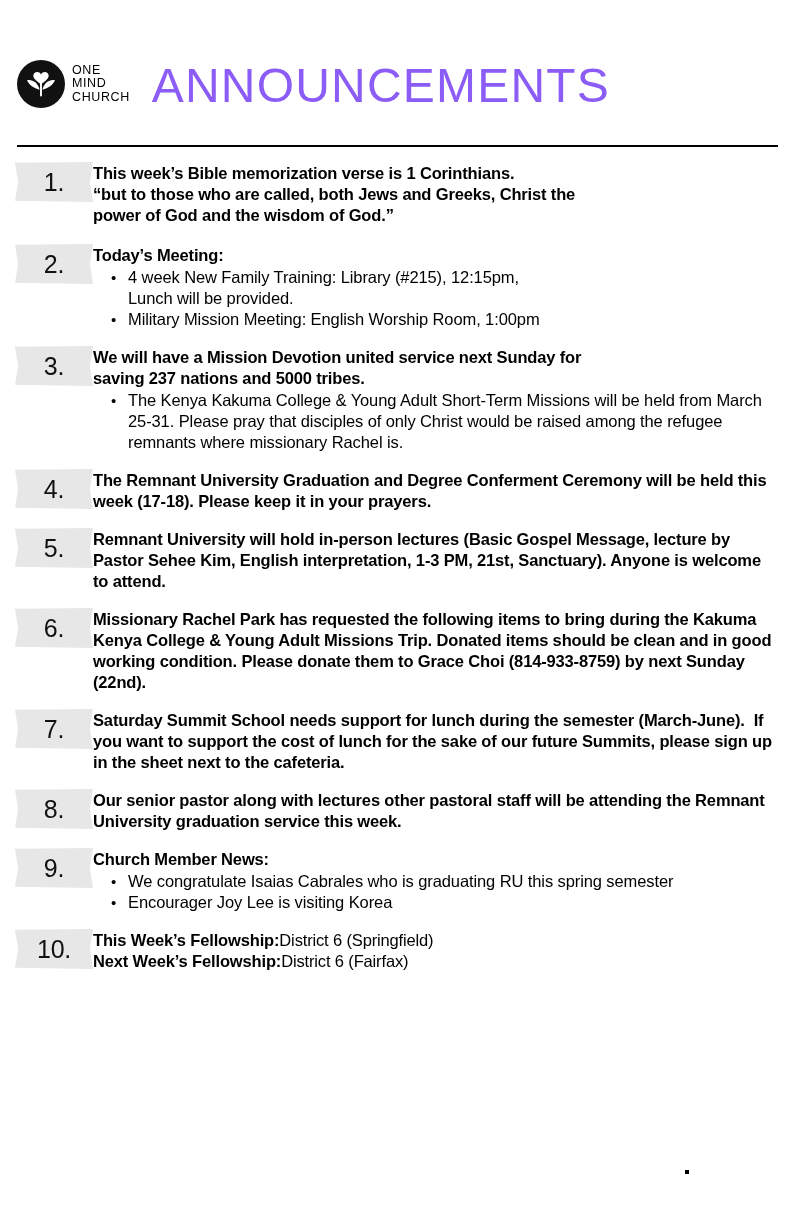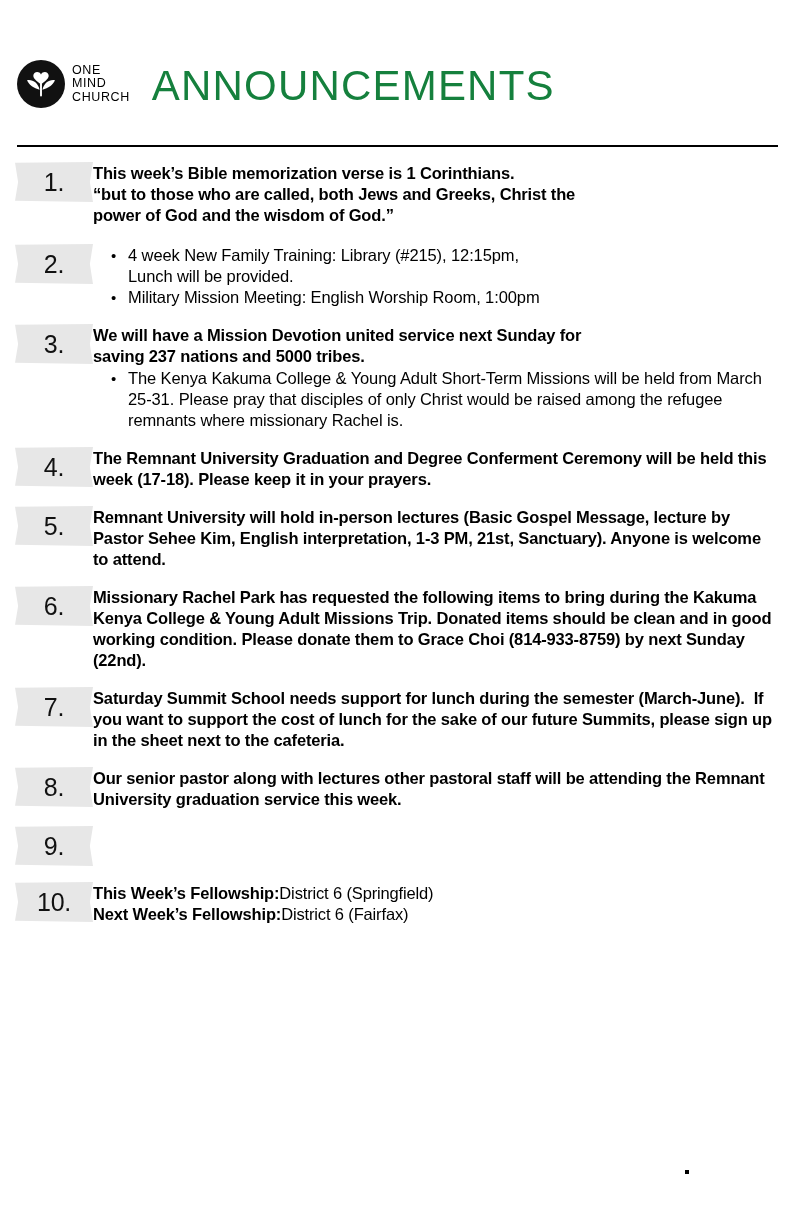--- a/index.html
+++ b/index.html
@@ -54,24 +54,24 @@
     font-family: "Liberation Sans", sans-serif;
     font-size: 12.5px;
     letter-spacing: 0.6px;
     color: #000;
     font-weight: 400;
   }
   .page-title {
     margin-left: 22px;
     font-family: "Liberation Sans", sans-serif;
     font-weight: 300;
-    font-size: 42px;
+    font-size: 48px;
     letter-spacing: 1.2px;
     line-height: 1;
-    color: #15803d;
+    color: #8b5cf6;
     white-space: nowrap;
     position: relative;
     top: 2px;
   }
 
   .divider {
     position: absolute;
     left: 17px;
     top: 145px;
     width: 761px;
@@ -228,20 +228,21 @@
       </div>
     </div>
 
     <div class="item" style="margin-bottom:16px;margin-top:18px;">
       <div class="badge-wrap">
         <div class="badge">
           <span class="badge-num">2.</span>
         </div>
       </div>
       <div class="body-col">
+        <p class="lead heading-only">Today’s Meeting:</p>
         <ul class="bullets">
           <li style="white-space:pre-line;"> 4 week New Family Training: Library (#215), 12:15pm,
    Lunch will be provided.</li>
           <li>Military Mission Meeting: English Worship Room, 1:00pm</li>
         </ul>
       </div>
     </div>
 
     <div class="item" style="margin-bottom:16px;">
       <div class="badge-wrap">
@@ -312,20 +313,27 @@
         <p class="lead">Our senior pastor along with lectures other pastoral staff will be attending the Remnant University graduation service this week.</p>
       </div>
     </div>
 
     <div class="item" style="margin-bottom:16px;">
       <div class="badge-wrap">
         <div class="badge">
           <span class="badge-num">9.</span>
         </div>
       </div>
+      <div class="body-col">
+        <p class="lead heading-only">Church Member News:</p>
+        <ul class="bullets">
+          <li>We congratulate Isaias Cabrales who is graduating RU this spring semester</li>
+          <li>Encourager Joy Lee is visiting Korea</li>
+        </ul>
+      </div>
     </div>
 
     <div class="item" style="margin-bottom:0;">
       <div class="badge-wrap">
         <div class="badge">
           <span class="badge-num">10.</span>
         </div>
       </div>
       <div class="body-col">
         <div class="kv-row">

